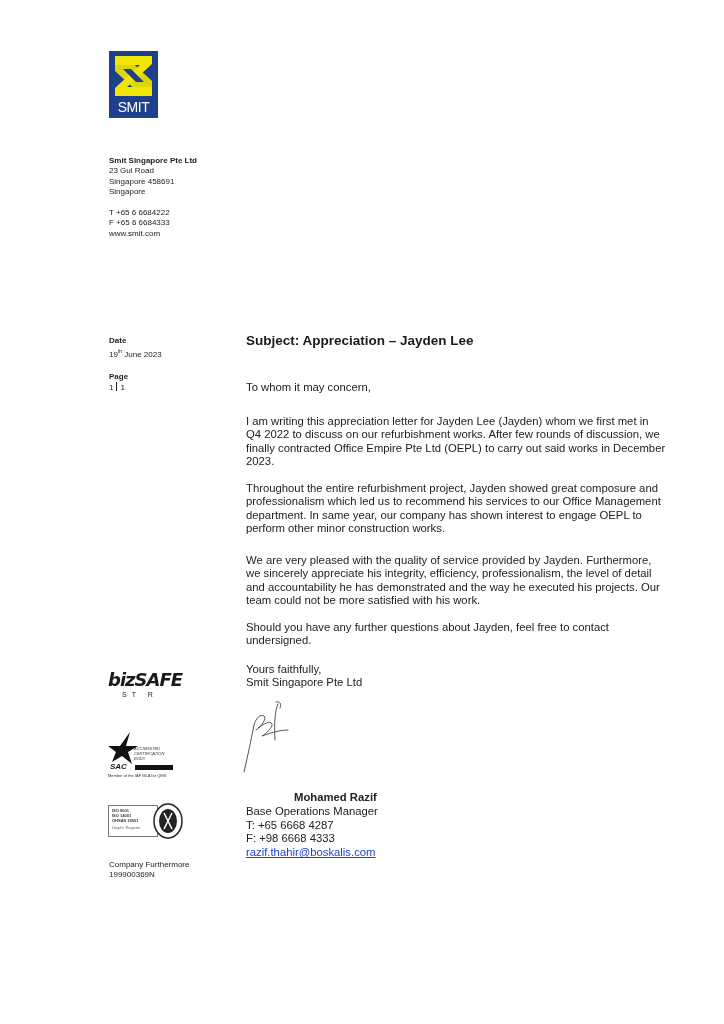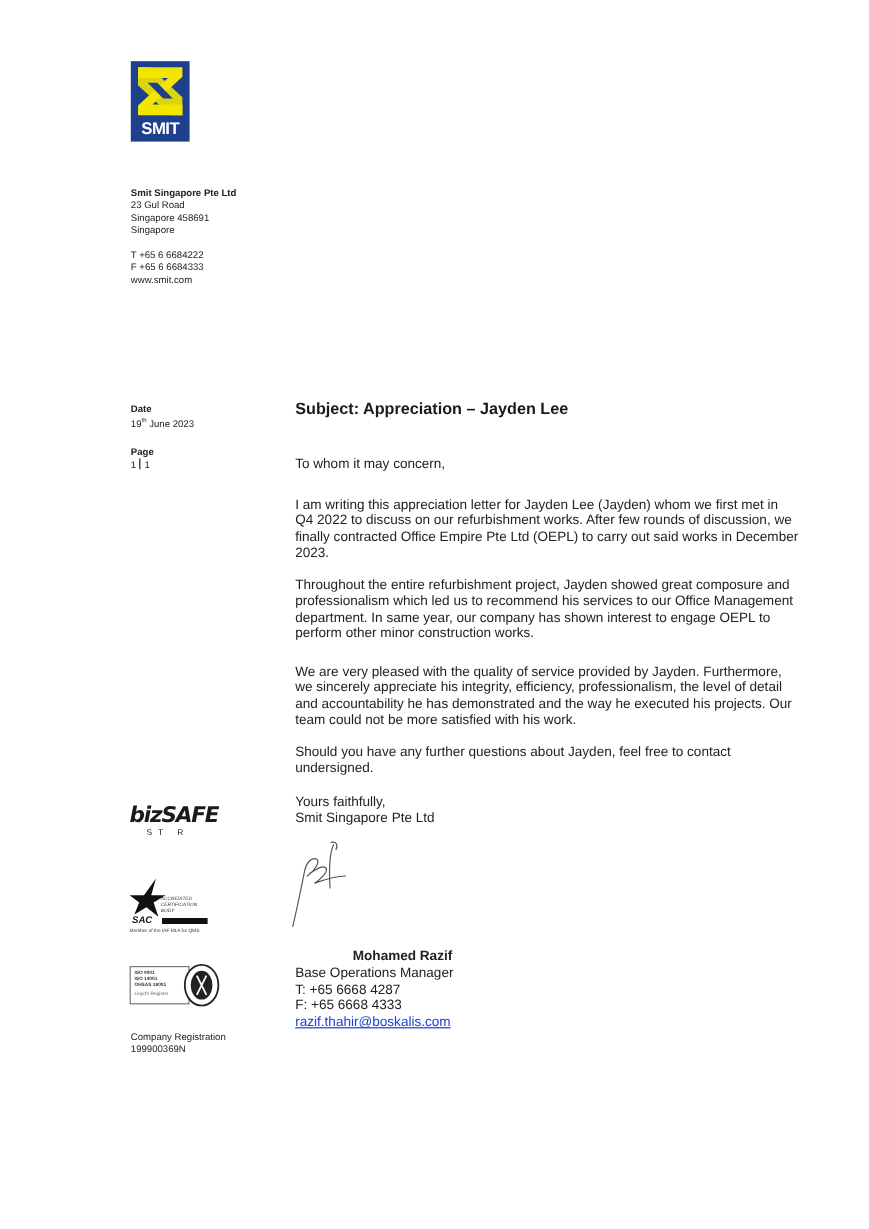--- a/index.html
+++ b/index.html
@@ -4,21 +4,21 @@
 <style>
   html, body { margin: 0; padding: 0; background: #ffffff; }
   body { width: 724px; height: 1024px; position: relative; overflow: hidden;
          font-family: "Liberation Sans", sans-serif; color: #1a1a1a; }
   .abs { position: absolute; }
 
   
   #logo { left: 109px; top: 51px; width: 49px; height: 67px; background: #1d3f8c; }
   #logo svg { display: block; }
   #logo-text { position: absolute; left: 0; bottom: 3px; width: 49px; text-align: center;
-               color: #ffffff; font-weight: bold; font-size: 14px; letter-spacing: -0.5px; }
+               color: #ffffff; font-weight: normal; font-size: 14px; letter-spacing: -0.5px; }
 
   
   .side { font-size: 8px; line-height: 10.3px; color: #222; }
   .side b { font-weight: bold; }
   #address { left: 109px; top: 156px; }
   #contact { left: 109px; top: 208px; }
   #date-block { left: 109px; top: 336px; }
   #page-block { left: 109px; top: 372px; }
   #page-block .sep { display: inline-block; width: 1px; height: 9px; background: #222; vertical-align: -1px; margin: 0 3px; }
   #company-reg { left: 109px; top: 860px; }
@@ -94,21 +94,21 @@
 <div id="signature" class="abs">
   <svg width="70" height="75" viewBox="0 0 70 75">
     <path d="M2,72 C6,55 9,40 12,25 C14,18 18,14 22,16 C25,18 20,26 14,30 M16,28 C22,24 28,20 30,24 C31,27 24,34 20,36 C26,34 36,30 46,30 M36,4 C33,10 32,22 33,40 M34,2 C38,1 40,4 38,8" fill="none" stroke="#555" stroke-width="1" stroke-linecap="round"></path>
   </svg>
 </div>
 
 <div id="signatory" class="abs body">
   <div class="name">Mohamed Razif</div>
   <div>Base Operations Manager</div>
   <div>T: +65 6668 4287</div>
-  <div>F: +65 6668 4333</div>
+  <div>F: +98 6668 4333</div>
   <div><a>razif.thahir@boskalis.com</a></div>
 </div>
 
 <div id="bizsafe" class="abs">
   <div style="font-family:'DejaVu Sans',sans-serif;font-weight:bold;font-size:18px;font-style:italic;letter-spacing:-1px;line-height:20px;">bizSAFE</div>
   <div style="font-size:7px;letter-spacing:5px;margin-left:14px;line-height:9px;">ST  R</div>
 </div>
 
 <div id="sac" class="abs">
   <svg width="32" height="32" viewBox="0 0 32 32" style="position:absolute;left:0;top:0">
@@ -134,15 +134,15 @@
     <div class="tiny" style="padding:0 3px;color:#666;">Lloyd's Register</div>
   </div>
   <svg width="32" height="36" viewBox="0 0 32 36" style="position:absolute;left:44px;top:0">
     <ellipse cx="16" cy="18" rx="14" ry="17" fill="#fff" stroke="#222" stroke-width="1.5"></ellipse>
     <ellipse cx="16" cy="18" rx="9" ry="12" fill="#222"></ellipse>
     <path d="M12,10 L20,26 M20,10 L12,26" stroke="#fff" stroke-width="1.5"></path>
   </svg>
 </div>
 
 <div id="company-reg" class="abs side">
-  <div>Company Registration</div>
+  <div>Company Furthermore</div>
   <div>199900369N</div>
 </div>
 
 </body></html>

